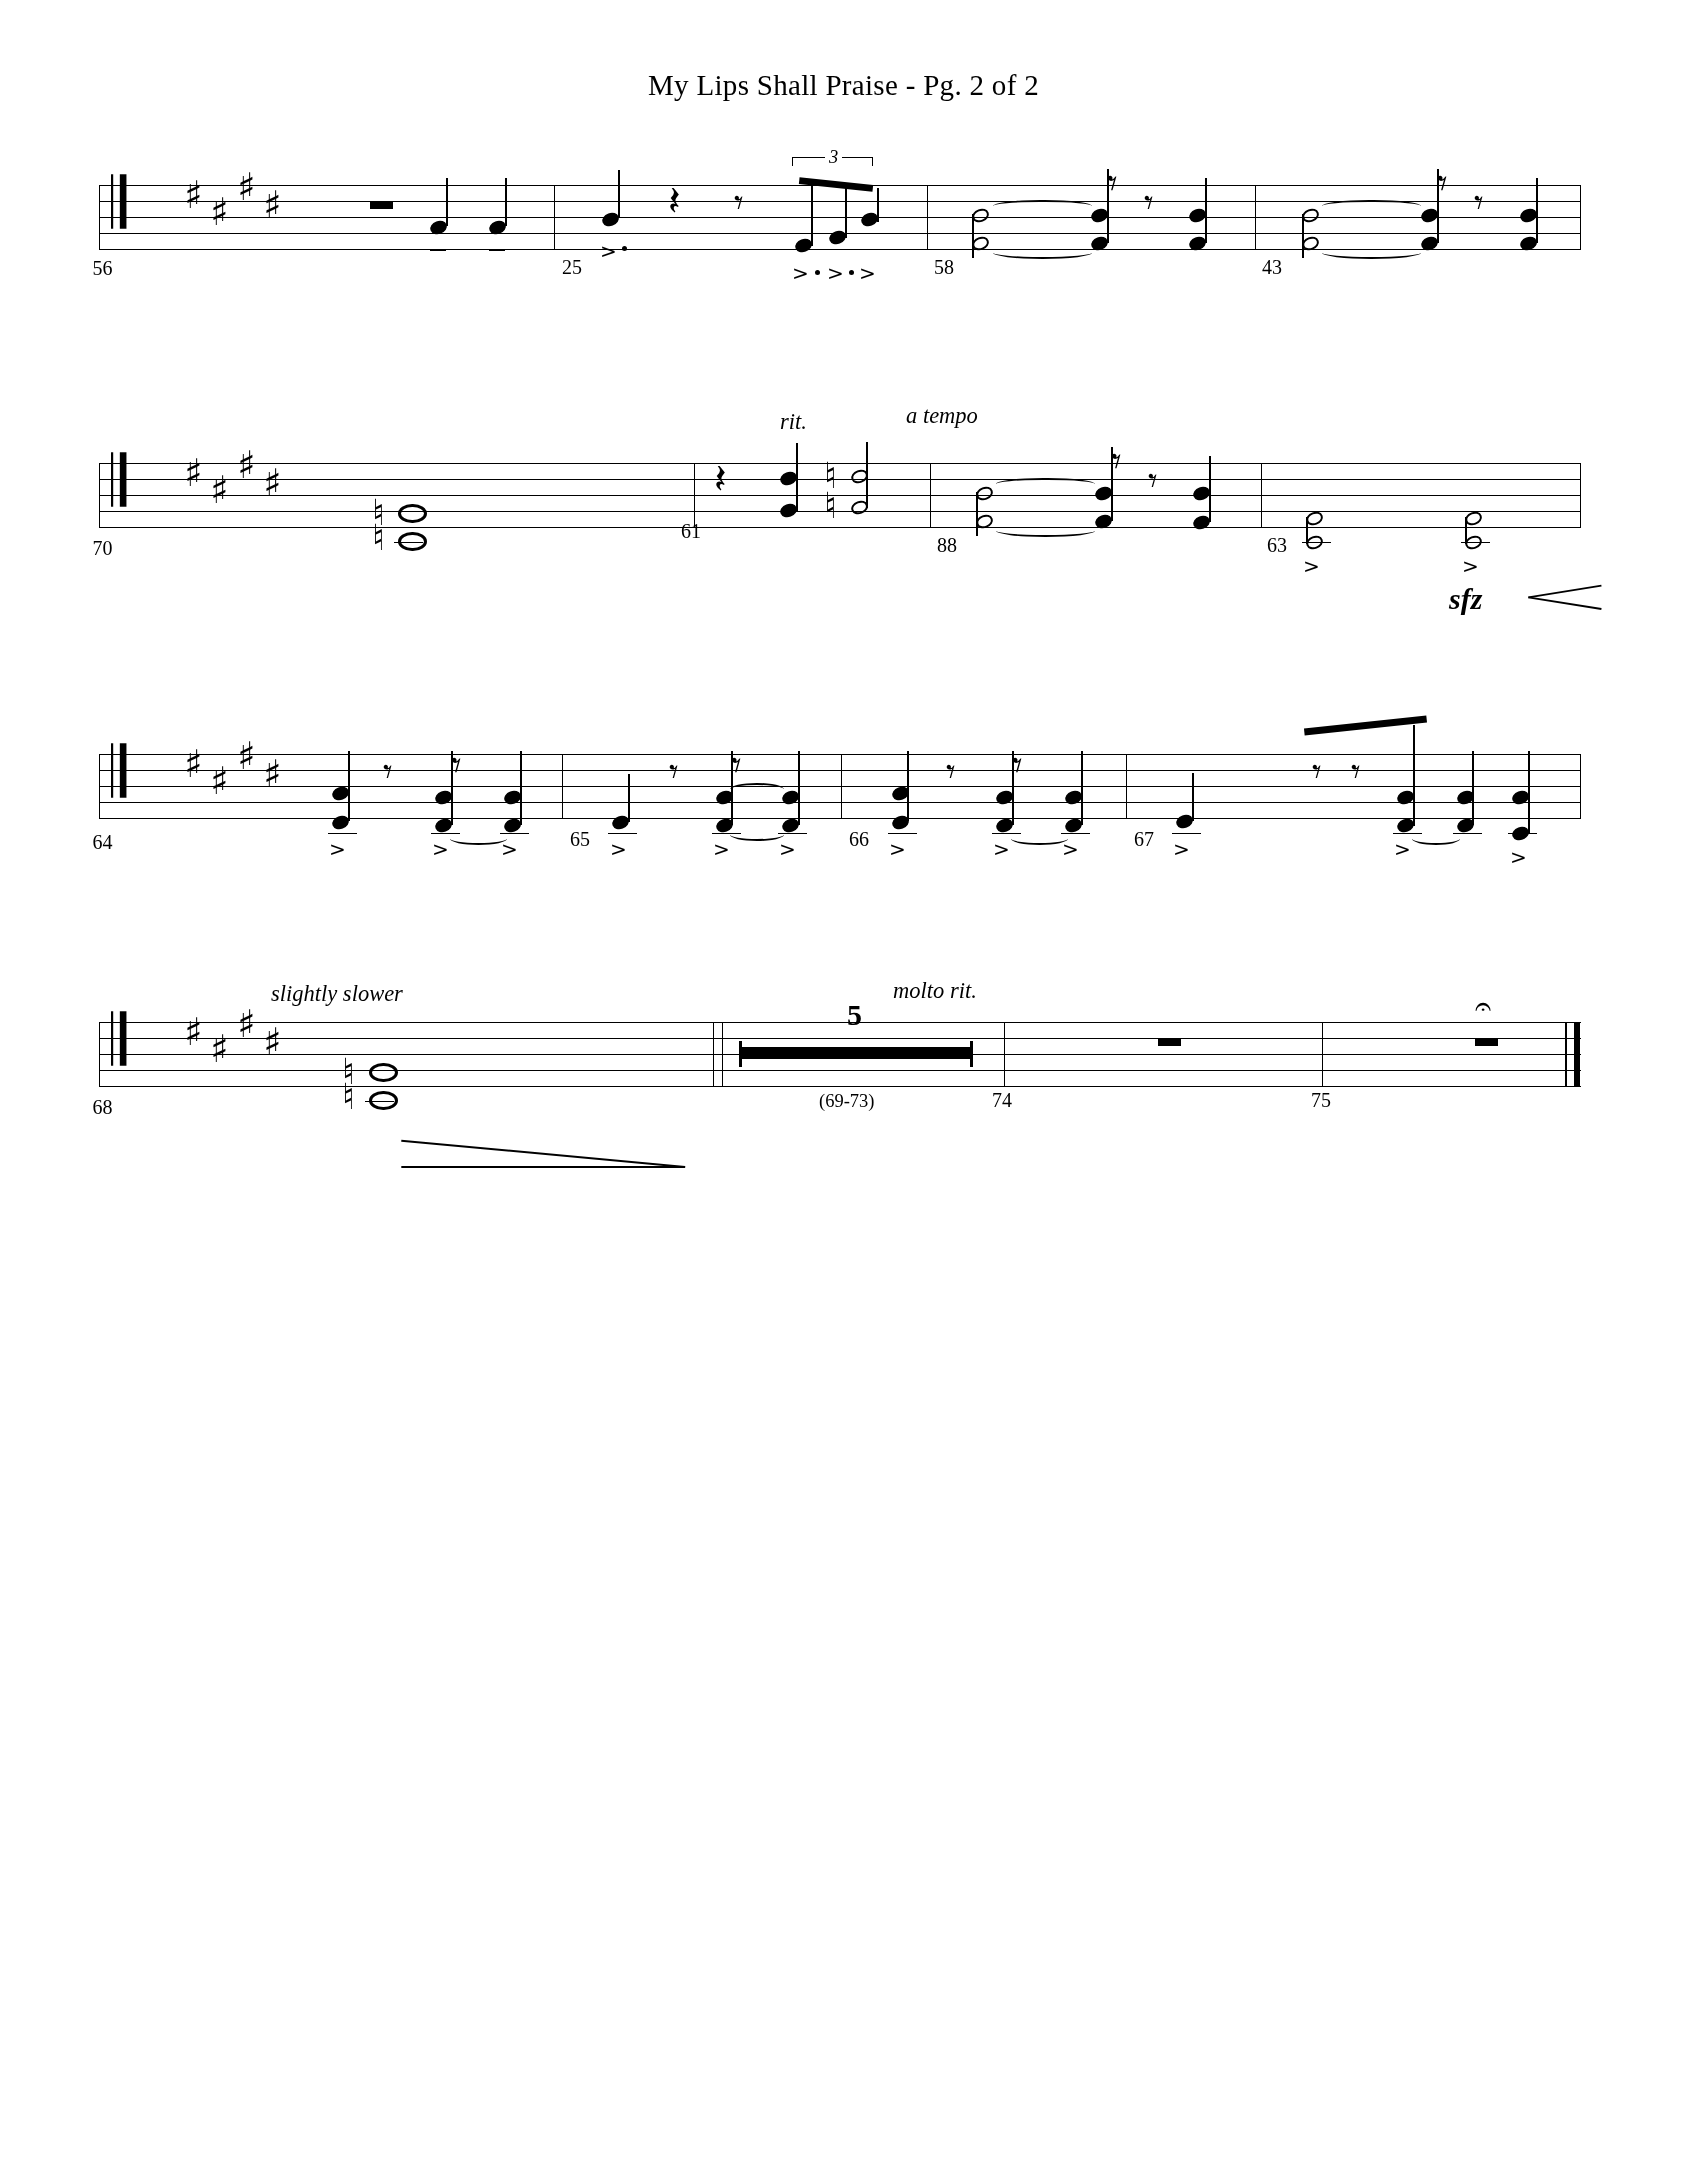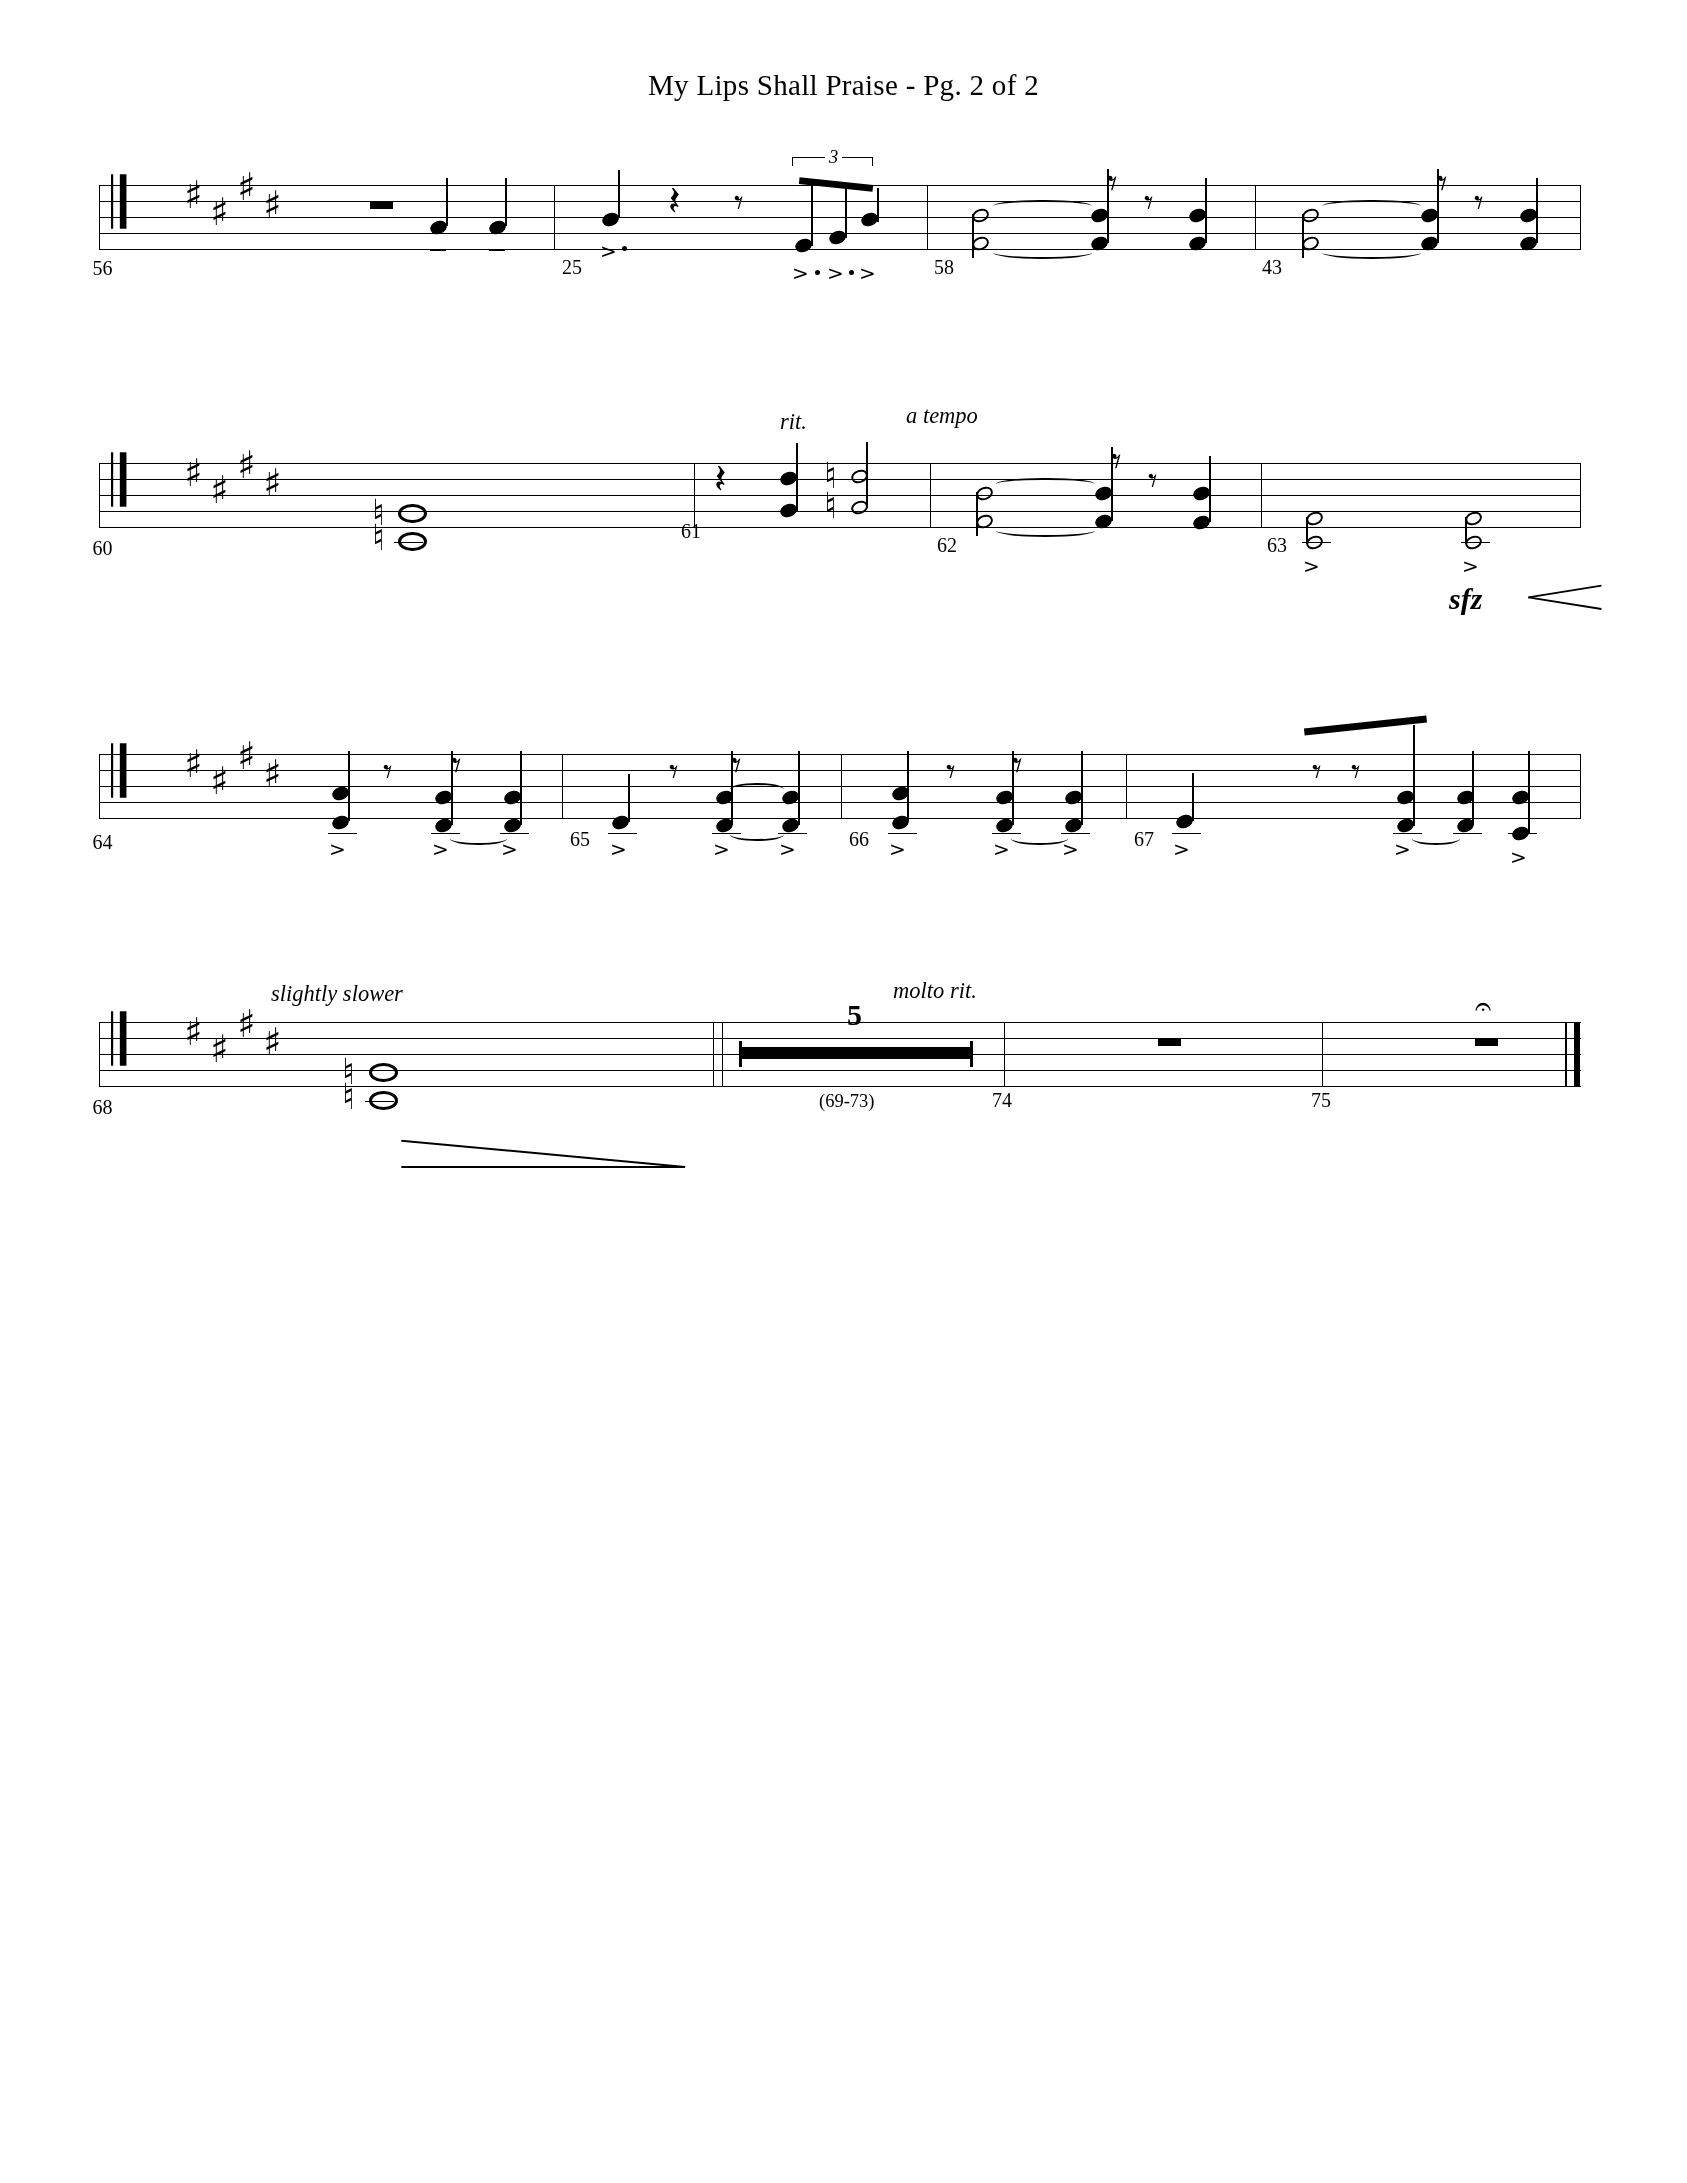--- a/index.html
+++ b/index.html
@@ -368,21 +368,21 @@
     <div class="barline" style="left:0px;"></div>
     <div class="clef" style="left:12px;">𝄂</div>
     <div class="ksharp" style="left:85px; top:-9.3px;">♯</div>
     <div class="ksharp" style="left:111px; top:8px;">♯</div>
     <div class="ksharp" style="left:138px; top:-17px;">♯</div>
     <div class="ksharp" style="left:164px; top:1.3px;">♯</div>
 
     <div class="tempo-text" style="left:681px; top:-54px;">rit.</div>
     <div class="tempo-text" style="left:807px; top:-60px;">a tempo</div>
 
-    <div class="measnum" style="left:-6.6px; top:74px;">60</div>
+    <div class="measnum" style="left:-6.6px; top:74px;">70</div>
     <div class="g" style="left:273px; top:32px; font-size:36px;">♮</div>
     <div class="nh whole" style="left:299px; top:41px;"></div>
     <div class="g" style="left:273px; top:57px; font-size:36px;">♮</div>
     <div class="nh whole" style="left:299px; top:69px;"></div>
     <div class="ledger" style="left:295px; top:64px;"></div>
     <div class="ledger" style="left:295px; top:79px;"></div>
 
     <div class="barline" style="left:595px;"></div>
 
     <div class="measnum" style="left:582px; top:57px;">61</div>
@@ -393,21 +393,21 @@
     <div class="stem" style="left:697px; top:-20px; height:69px;"></div>
 
     <div class="g" style="left:725px; top:-5.3px; font-size:36px;">♮</div>
     <div class="g" style="left:725px; top:25px; font-size:36px;">♮</div>
     <div class="nh open" style="left:752px; top:6.6px;"></div>
     <div class="nh open" style="left:752px; top:38px;"></div>
     <div class="stem" style="left:767px; top:-21px; height:66px;"></div>
 
     <div class="barline" style="left:831px;"></div>
 
-    <div class="measnum" style="left:838px; top:71px;">62</div>
+    <div class="measnum" style="left:838px; top:71px;">88</div>
     <div class="nh open" style="left:877px; top:24px;"></div>
     <div class="stem" style="left:877px; top:29px; height:44px;"></div>
     <div class="nh open" style="left:877px; top:52px;"></div>
     <div class="tie" style="left:897px; top:14.6px; width:99px;"></div>
     <div class="tie under" style="left:897px; top:61px; width:99px;"></div>
 
     <div class="nh" style="left:996px; top:24px;"></div>
     <div class="nh" style="left:996px; top:52px;"></div>
     <div class="stem" style="left:1012px; top:-16px; height:74px;"></div>
     <div class="flagdot g" style="left:1012px; top:-22.5px; font-size:40px;">𝄾</div>

